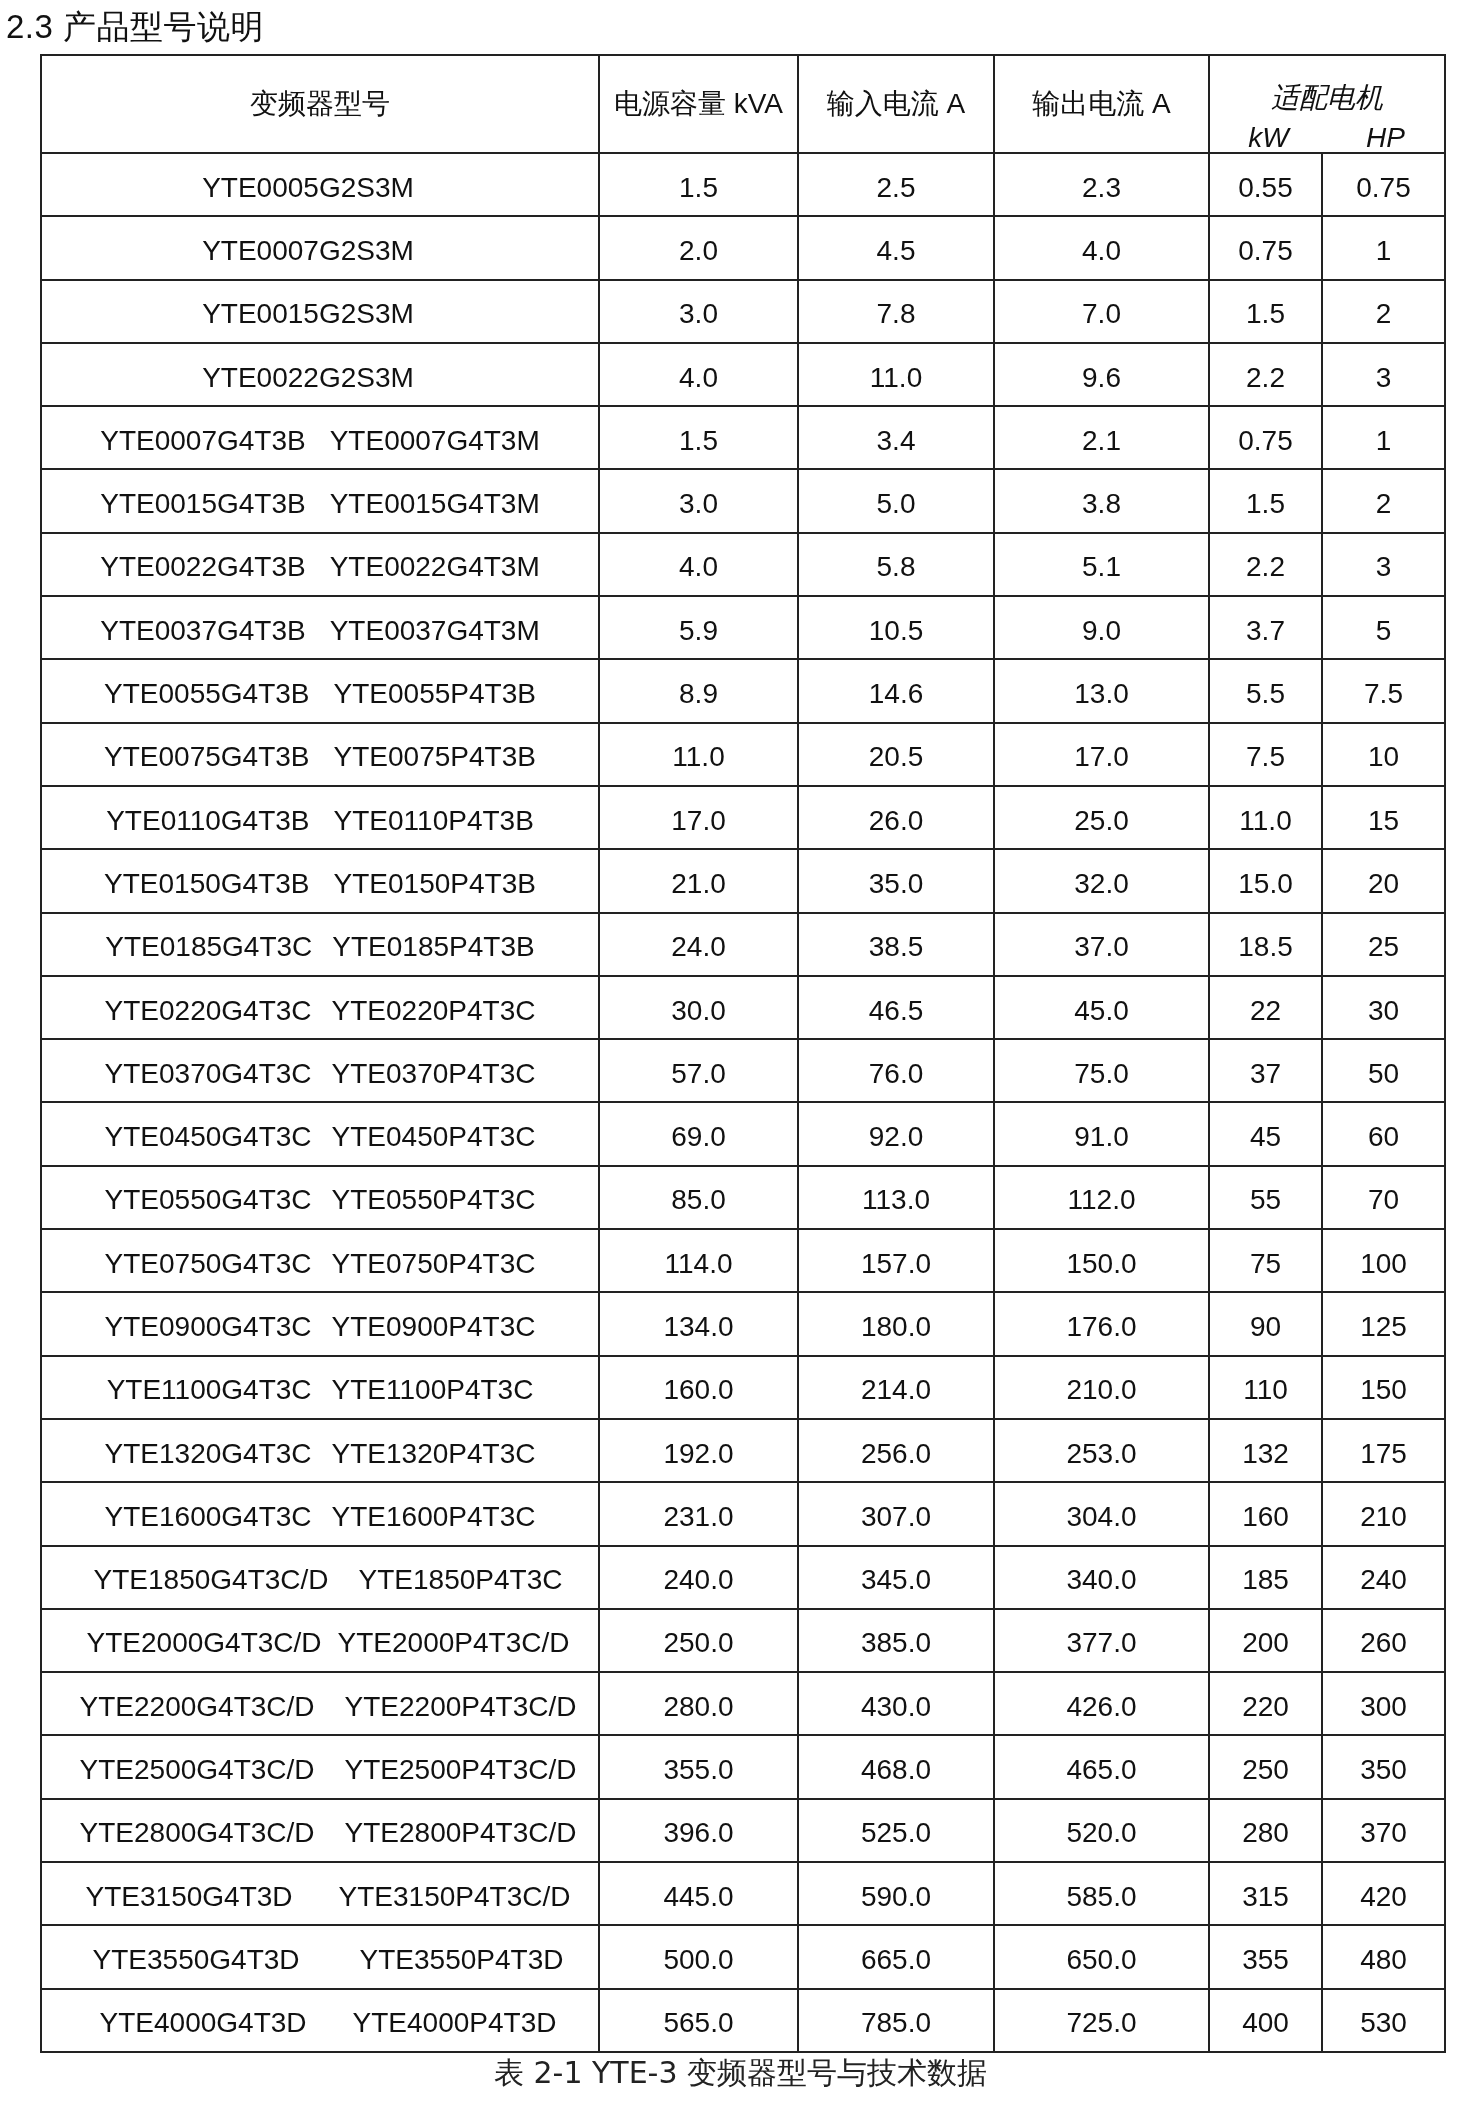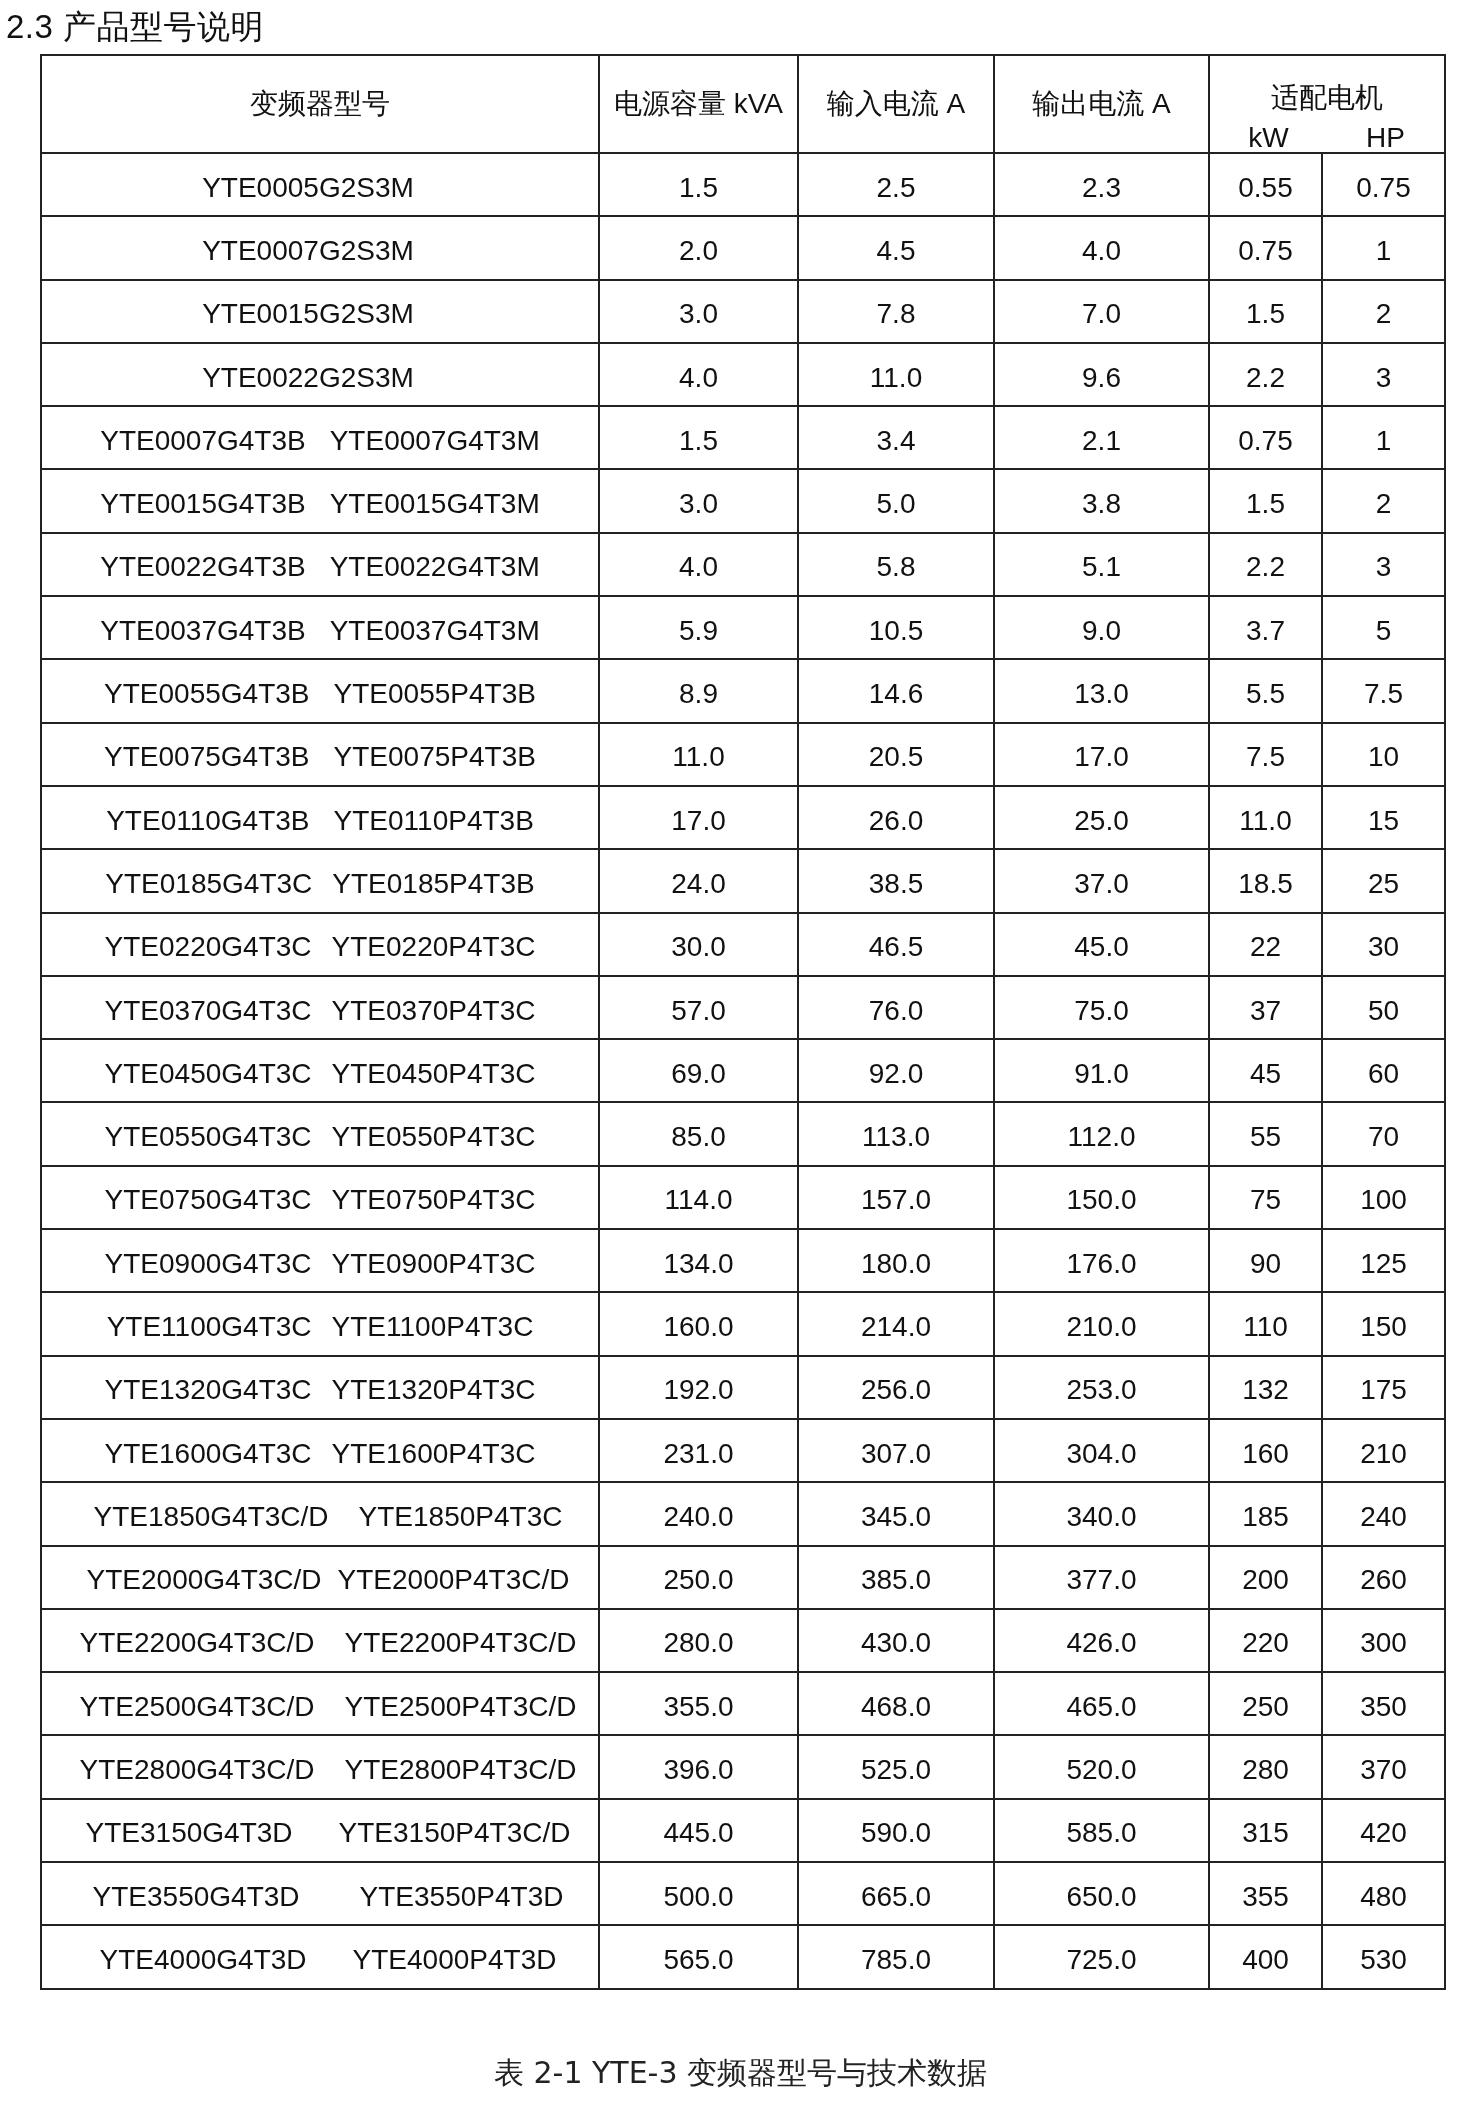--- a/index.html
+++ b/index.html
@@ -16,21 +16,21 @@
     position: absolute; left: 40px; top: 54px; width: 1404px;
     border-collapse: collapse; table-layout: fixed;
     border: 2px solid #222;
   }
   table.spec td, table.spec th {
     border: 2px solid #222; padding: 0; font-weight: normal;
     font-size: 28px; text-align: center; vertical-align: middle;
     white-space: nowrap; overflow: hidden;
   }
   table.spec thead th { height: 96px; font-size: 28px; }
-  .hdr-motor-wrap { display: flex; flex-direction: column; height: 68px; }
+  .hdr-motor-wrap { display: flex; flex-direction: column; height: 68px; font-style: italic; }
   .hdr-motor-title { height: 48px; line-height: 56px; }
   .hdr-motor-units { display: flex; height: 48px; line-height: 40px; }
   .hdr-motor-units span { flex: 1; }
   table.spec tbody td { height: 55.3px; line-height: 30px; padding-top: 6px; }
   td.model { text-align: left; padding-left: 12px; }
   td.model.flush { padding-left: 16px; }
   .m1 { display: inline-block; }
   .m2 { display: inline-block; margin-left: 30px; }
   .caption {
     position: absolute; left: 0; width: 1481px; top: 2050px; height: 46px;
@@ -155,20 +155,28 @@
       </tr>
       <tr>
         <td class="model"><span class="m1">YTE0110G4T3B</span><span class="m2" style="margin-left:24px">YTE0110P4T3B</span></td>
         <td>17.0</td>
         <td>26.0</td>
         <td>25.0</td>
         <td>11.0</td>
         <td>15</td>
       </tr>
       <tr>
+        <td class="model"><span class="m1">YTE0150G4T3B</span><span class="m2" style="margin-left:24px">YTE0150P4T3B</span></td>
+        <td>21.0</td>
+        <td>35.0</td>
+        <td>32.0</td>
+        <td>15.0</td>
+        <td>20</td>
+      </tr>
+      <tr>
         <td class="model"><span class="m1">YTE0185G4T3C</span><span class="m2" style="margin-left:20px">YTE0185P4T3B</span></td>
         <td>24.0</td>
         <td>38.5</td>
         <td>37.0</td>
         <td>18.5</td>
         <td>25</td>
       </tr>
       <tr>
         <td class="model"><span class="m1">YTE0220G4T3C</span><span class="m2" style="margin-left:20px">YTE0220P4T3C</span></td>
         <td>30.0</td>

